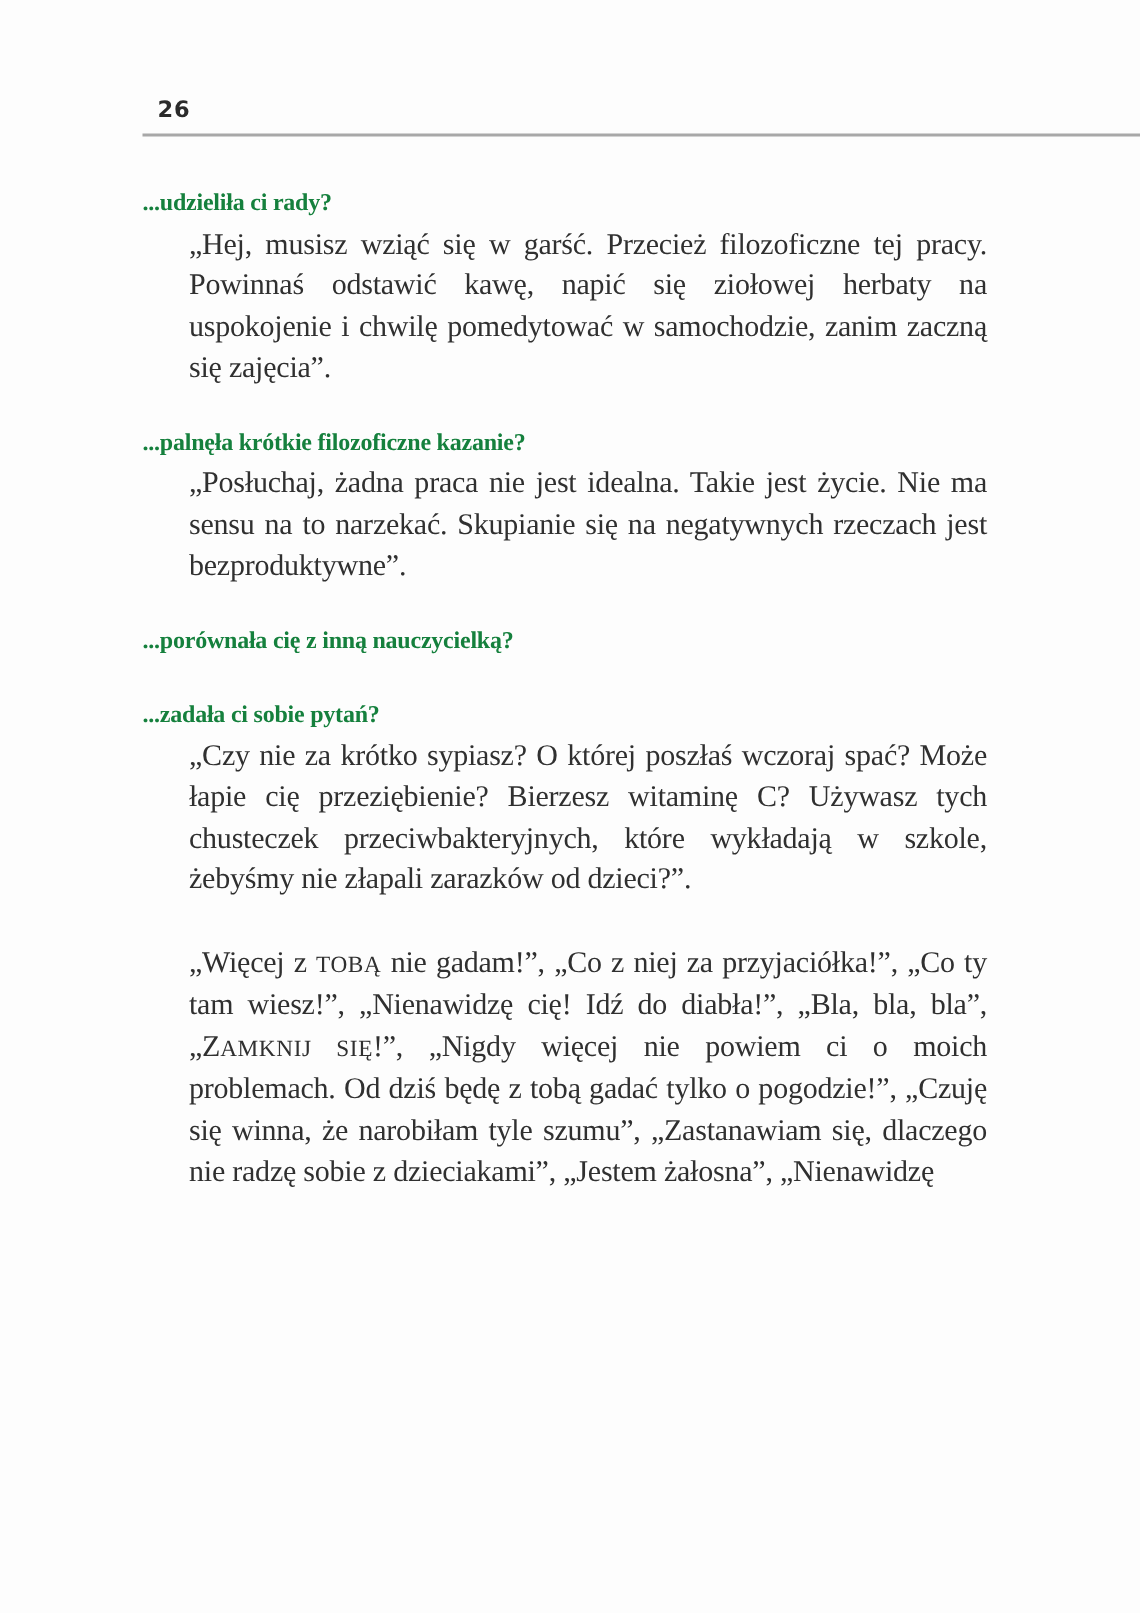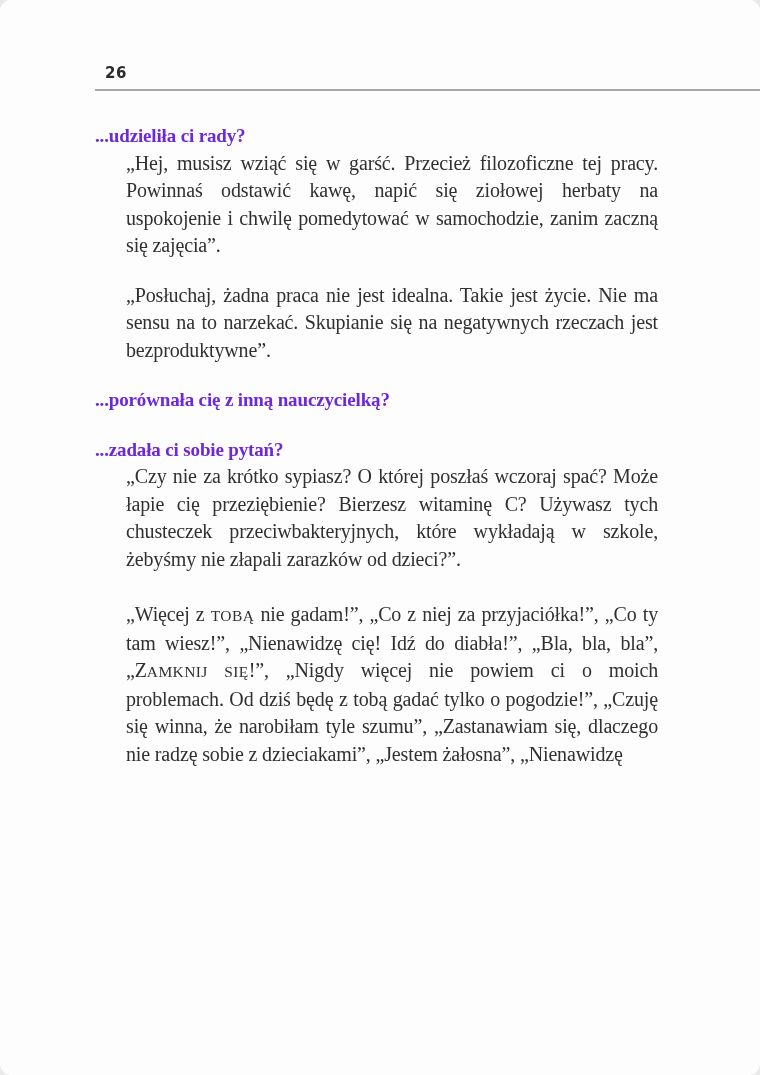--- a/index.html
+++ b/index.html
@@ -6,21 +6,20 @@
   body { background: #e9e9e9; }
   .page {
     position: relative;
     width: 760px;
     height: 1075px;
     margin: 0 auto;
     background: #fdfdfd;
     color: #2e2e2e;
     overflow: hidden;
     font-family: "Liberation Serif", serif;
-    border-radius: 11px;
   }
   
   .header {
     padding: 64px 0 0 95px;
     font-family: "DejaVu Sans", sans-serif;
     font-size: 15px;
     line-height: 19px;
   }
   .header-row { display: flex; align-items: baseline; }
   .page-number {
@@ -49,24 +48,24 @@
     padding-right: 102px;
     font-size: 20px;
     line-height: 27.5px;
     letter-spacing: -0.15px;
   }
   .section { margin: 0; }
   .section + .section { margin-top: 22px; }
   .section-heading {
     font-weight: 700;
     margin: 0;
-    font-size: 19px;
+    font-size: 16px;
     line-height: 27.5px;
     text-indent: -12px;
-    color: #6d28d9;
+    color: #15803d;
   }
   .section-body {
     margin: 0 0 0 19px;
     text-align: justify;
     color: #303030;
   }
   .intro-line {
     margin: 20px 0 0 0;
     color: #303030;
   }
@@ -90,20 +89,21 @@
   </div>
 
   <div class="content">
 
     <div class="section">
       <p class="section-heading">...udzieliła ci rady?</p>
       <p class="section-body">„Hej, musisz wziąć się w garść. Przecież filozoficzne tej pracy. Powinnaś odstawić kawę, napić się ziołowej herbaty na uspokojenie i chwilę pomedytować w samochodzie, zanim zaczną się zajęcia”.</p>
     </div>
 
     <div class="section">
+      <p class="section-heading">...palnęła krótkie filozoficzne kazanie?</p>
       <p class="section-body">„Posłuchaj, żadna praca nie jest idealna. Takie jest życie. Nie ma sensu na to narzekać. Skupianie się na negatywnych rzeczach jest bezproduktywne”.</p>
     </div>
 
     <div class="section">
       <p class="section-heading">...porównała cię z inną nauczycielką?</p>
     </div>
 
     <div class="section">
       <p class="section-heading">...zadała ci sobie pytań?</p>
       <p class="section-body">„Czy nie za krótko sypiasz? O której poszłaś wczoraj spać? Może łapie cię przeziębienie? Bierzesz witaminę C? Używasz tych chusteczek przeciwbakteryjnych, które wykładają w szkole, żebyśmy nie złapali zarazków od dzieci?”.</p>

